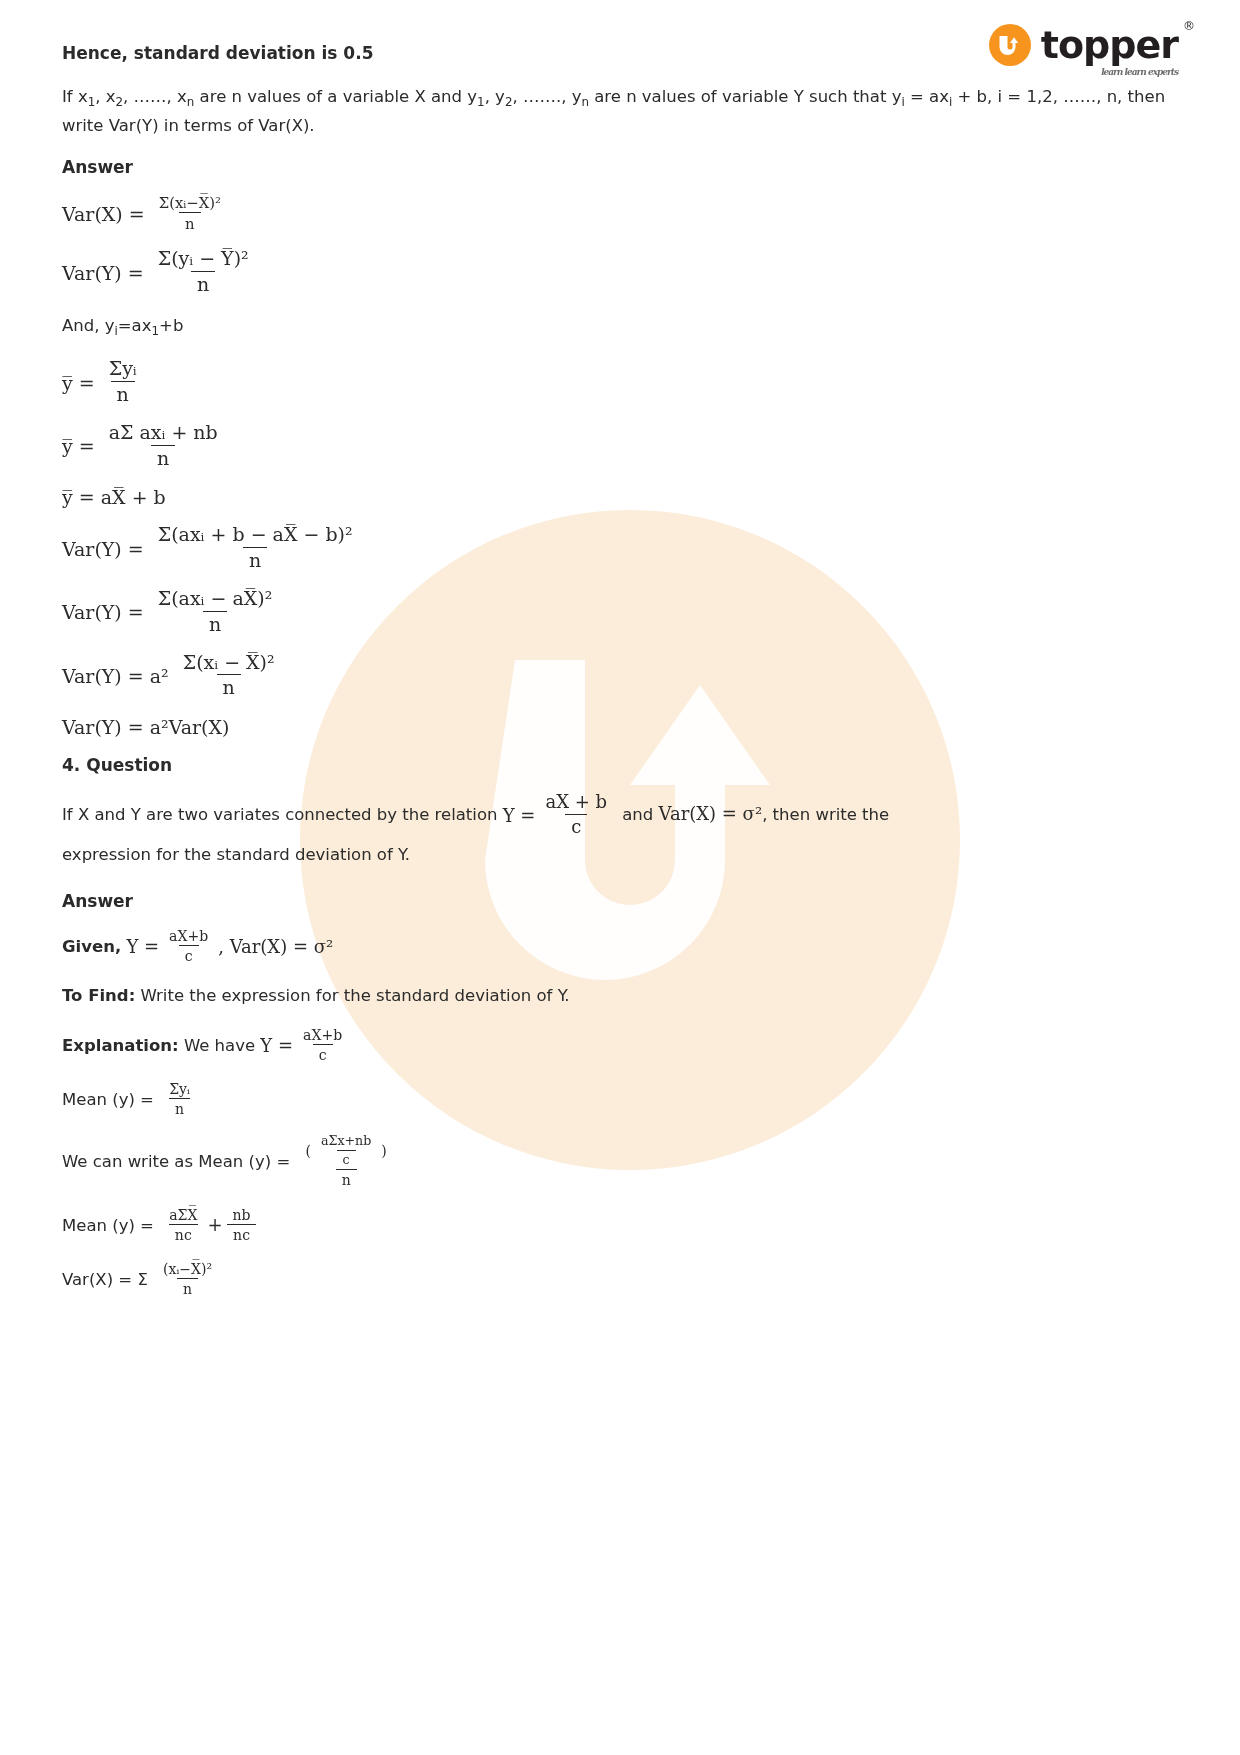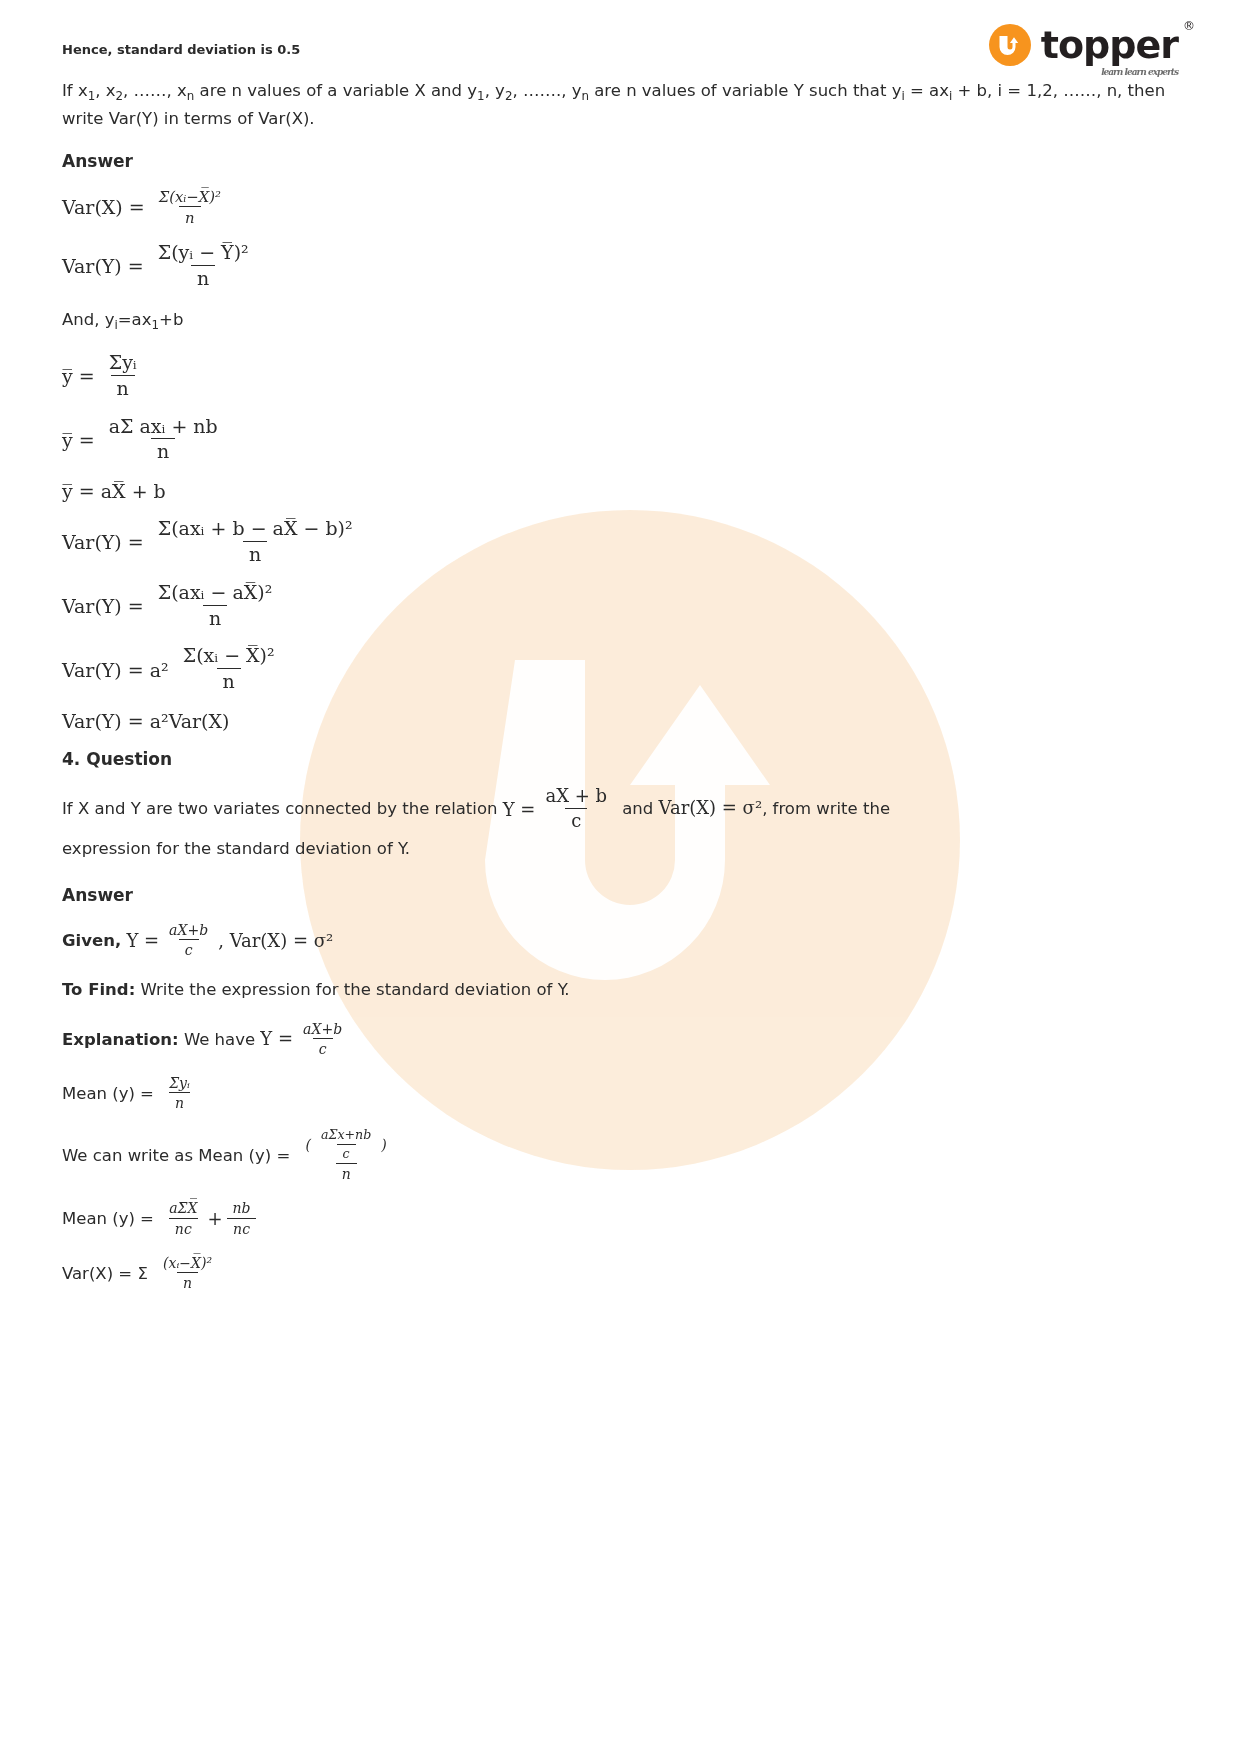--- a/index.html
+++ b/index.html
@@ -91,21 +91,21 @@
     color: #6d6d6d;
     white-space: nowrap;
   }
 
   
   .content {
     position: relative;
     z-index: 2;
   }
   .line {
-    font-size: 13px;
+    font-size: 17px;
     line-height: 1.55;
     margin: 0 0 18px 0;
   }
   .bold { font-weight: 700; }
   .math {
     font-family: "DejaVu Serif", serif;
     font-size: 18px;
   }
   sub { font-size: .72em; }
 
@@ -121,21 +121,21 @@
   }
   .frac .num {
     padding: 0 6px 1px 6px;
     line-height: 1.15;
   }
   .frac .den {
     padding: 2px 6px 0 6px;
     border-top: 1.3px solid #2b2b2b;
     line-height: 1.15;
   }
-  .frac.small { font-size: .78em; font-style: italic; }
+  .frac.small { font-size: .78em; }
 
   .eqrow {
     display: flex;
     align-items: center;
     flex-wrap: wrap;
     margin: 0 0 16px 0;
     font-family: "DejaVu Serif", serif;
     font-size: 19px;
     line-height: 1.2;
   }
@@ -260,21 +260,21 @@
     <div class="para q4">
       <span>If X and Y are two variates connected by the relation</span>
       <span class="math inline-mid">
         <span>Y =</span>
         <span class="frac">
           <span class="num">aX + b</span>
           <span class="den">c</span>
         </span>
       </span>
       <span>and</span>
-      <span class="math">Var(X) = σ²</span><span>, from write the</span>
+      <span class="math">Var(X) = σ²</span><span>, then write the</span>
       <br>
       <span>expression for the standard deviation of Y.</span>
     </div>
 
     <div class="heading">Answer</div>
 
     <div class="para">
       <span class="bold">Given,</span>
       <span class="math inline-mid">
         <span>Y =</span>

